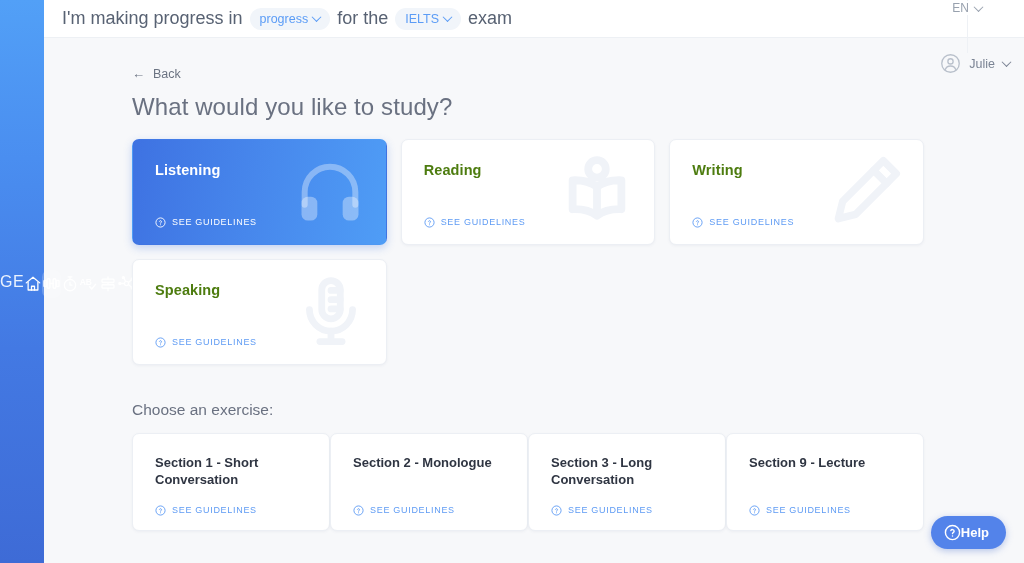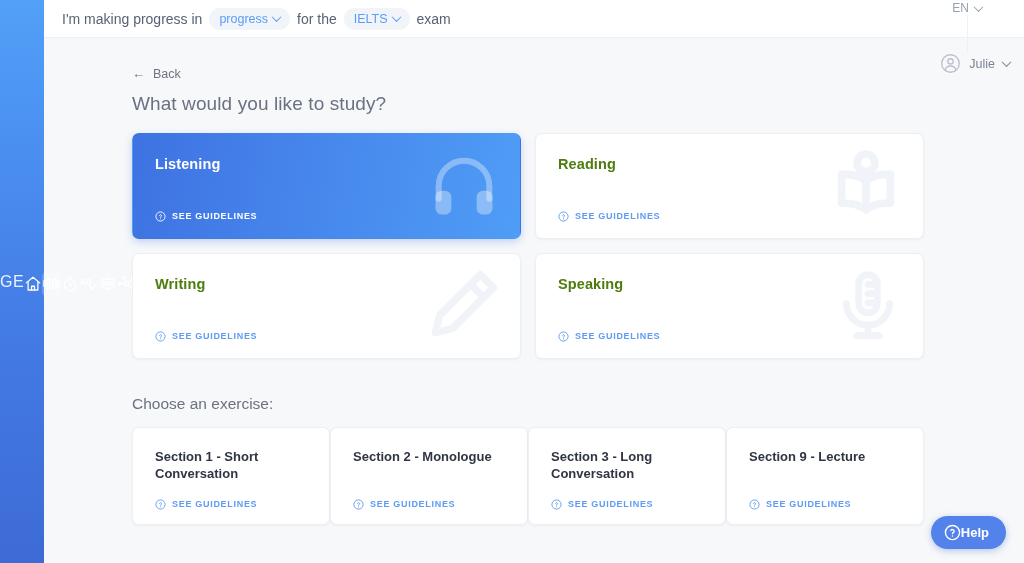--- a/index.html
+++ b/index.html
@@ -31,21 +31,21 @@
   .nav-item.active { background: rgba(255,255,255,.22); }
   .nav-item svg { display: block; }
 
   
   .right-col { flex: 1; display: flex; flex-direction: column; min-width: 0; }
   .header {
     height: 38px; flex: 0 0 38px; background: #ffffff;
     border-bottom: 1px solid #edf0f4;
     display: flex; align-items: center; padding: 0 14px 0 18px;
   }
-  .hdr-text { font-size: 14px; color: #586273; white-space: nowrap; text-align: right; }
+  .hdr-text { font-size: 18px; color: #586273; white-space: nowrap; text-align: right; }
   .chip {
     display: inline-flex; align-items: center; gap: 5px;
     background: #f1f5fa; color: #5b9cf6; border-radius: 12px;
     padding: 4px 10px; font-size: 12.5px; margin: 0 7px; white-space: nowrap;
   }
   .chev { width: 7px; height: 7px; border-right: 1.4px solid currentColor;
           border-bottom: 1.4px solid currentColor; transform: rotate(45deg) translate(-1px,-1px); }
   .hdr-spacer { flex: 1; }
   .hdr-right { display: flex; align-items: center; flex-direction: column; }
   .hdr-divider { width: 1px; height: 38px; background: #eef1f5; margin: 0 2px; }
@@ -60,42 +60,42 @@
   .avatar { width: 21px; height: 21px; flex: 0 0 21px; }
 
   
   .main { flex: 1; overflow: hidden; padding: 26px 100px 0 88px; position: relative; }
   .back {
     display: inline-flex; align-items: center; gap: 8px;
     font-size: 12.5px; color: #6b7382; margin-bottom: 12px;
   }
   .back .arrow { font-size: 13px; line-height: 1; }
   .page-title {
-    font-size: 19px; font-weight: 400; color: #6a7181; margin-bottom: 18px;
+    font-size: 24px; font-weight: 400; color: #6a7181; margin-bottom: 18px;
     letter-spacing: .1px;
   }
 
-  .grid-skills { display: grid; grid-template-columns: 1fr 1fr; gap: 14px; }
+  .grid-skills { display: grid; grid-template-columns: 1fr 1fr 1fr; gap: 14px; }
   .skill-card {
     position: relative; height: 106px; border-radius: 7px; overflow: hidden;
     background: #ffffff; border: 1px solid #eceff4;
     box-shadow: 0 1px 3px rgba(40,60,90,.05);
     padding: 22px 22px 0 22px;
   }
   .skill-card.active {
     background: linear-gradient(100deg, #3e72e2 0%, #4787ec 48%, #4f9df6 100%);
     border-color: transparent;
     box-shadow: 0 3px 9px rgba(60,110,220,.28);
   }
   .skill-name { font-size: 14.5px; font-weight: 700; color: #4d7c0f; letter-spacing: .1px; }
   .skill-card.active .skill-name { color: #ffffff; }
   .guideline {
     position: absolute; left: 22px; bottom: 16px;
     display: inline-flex; align-items: center; gap: 6px;
-    font-size: 9px; font-weight: 700; color: #5e9bf4; letter-spacing: .7px; margin-top: 19px;
+    font-size: 9px; font-weight: 400; color: #5e9bf4; letter-spacing: .7px; margin-top: 19px;
   }
   .skill-card.active .guideline { color: #ffffff; }
   .gl-icon { width: 11px; height: 11px; flex: 0 0 11px; }
   .watermark {
     position: absolute; right: 18px; top: 50%; transform: translateY(-50%);
     opacity: 1; pointer-events: none;
   }
 
   .section-title {
     font-size: 15.5px; color: #6a7181; font-weight: 400;

